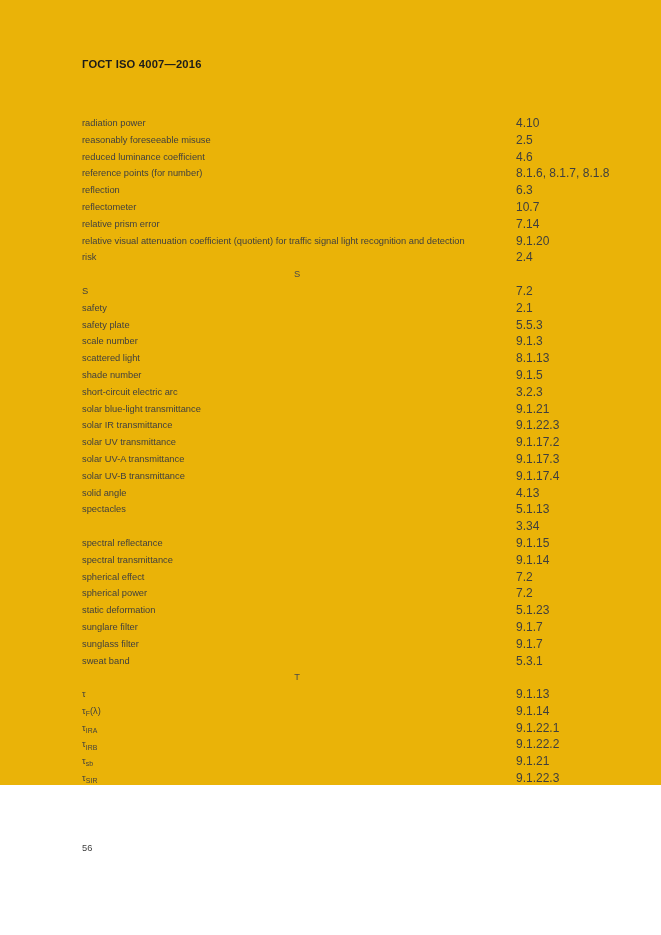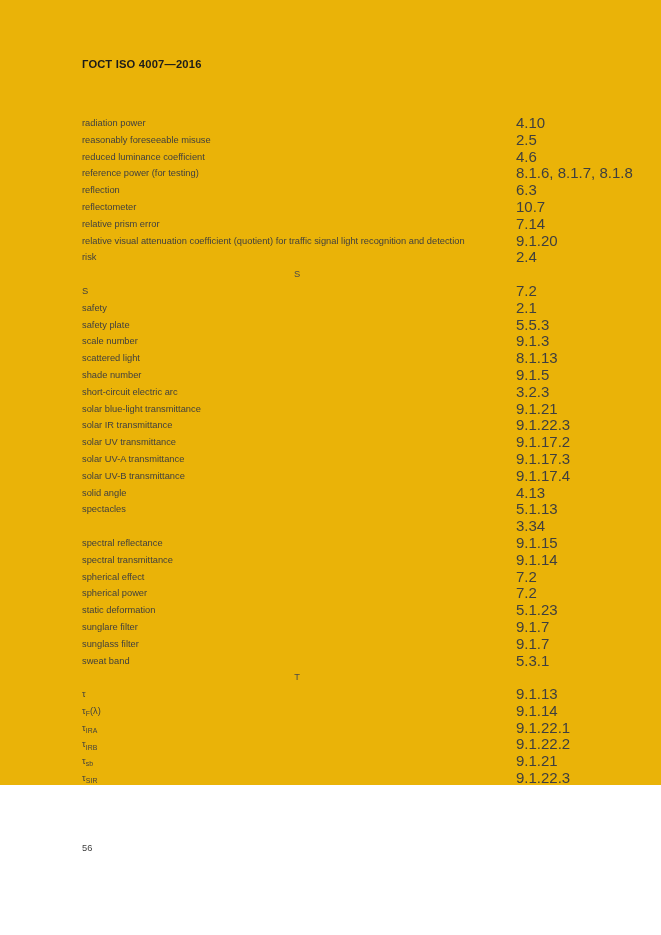--- a/index.html
+++ b/index.html
@@ -50,21 +50,21 @@
     left: 0;
     top: 0;
     font-size: 9.3px;
     color: #3f3f3f;
     white-space: nowrap;
   }
   .index-ref {
     position: absolute;
     left: 434px;
     top: 0;
-    font-size: 15px;
+    font-size: 12px;
     color: #3f3f3f;
     white-space: nowrap;
   }
   .section-letter {
     position: relative;
     height: 16.8px;
     line-height: 16.8px;
     text-align: center;
     font-size: 9.3px;
     color: #4a4a4a;
@@ -100,21 +100,21 @@
       </div>
       <div class="index-row">
         <span class="index-term">reasonably foreseeable misuse</span>
         <span class="index-ref">2.5</span>
       </div>
       <div class="index-row">
         <span class="index-term">reduced luminance coefficient</span>
         <span class="index-ref">4.6</span>
       </div>
       <div class="index-row">
-        <span class="index-term">reference power (for testing)</span>
+        <span class="index-term">reference points (for number)</span>
         <span class="index-ref">8.1.6, 8.1.7, 8.1.8</span>
       </div>
       <div class="index-row">
         <span class="index-term">reflection</span>
         <span class="index-ref">6.3</span>
       </div>
       <div class="index-row">
         <span class="index-term">reflectometer</span>
         <span class="index-ref">10.7</span>
       </div>

